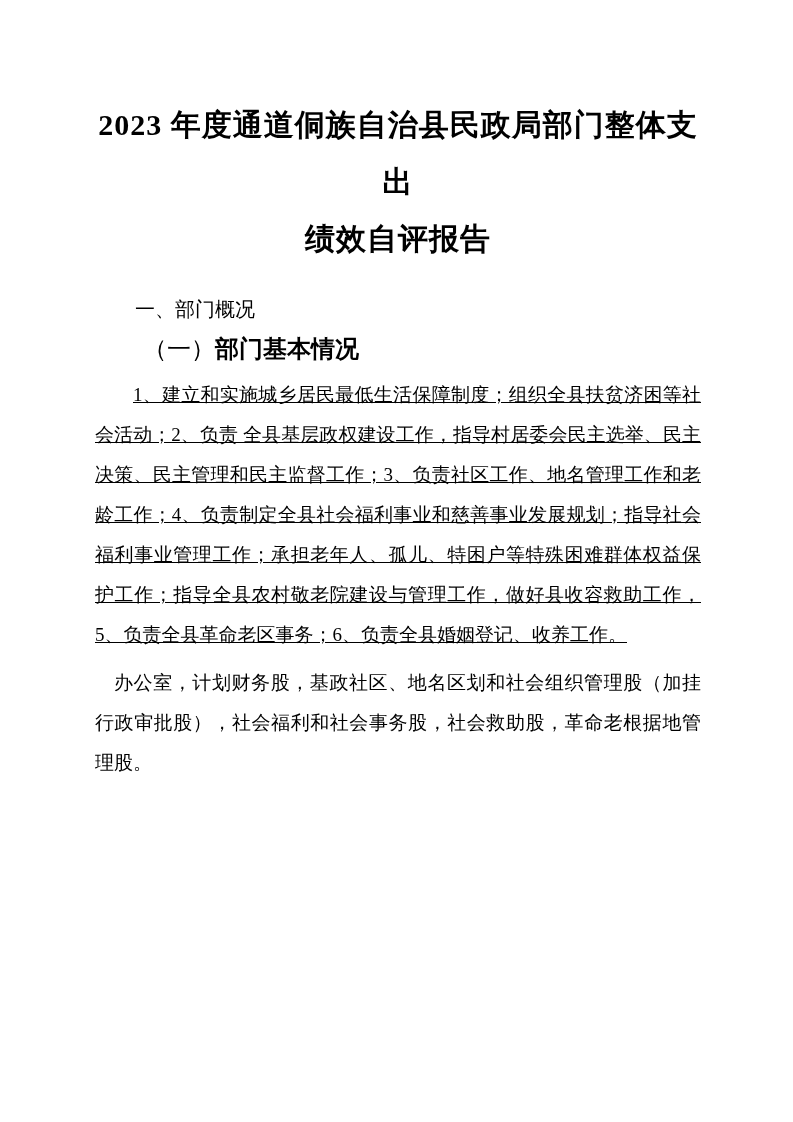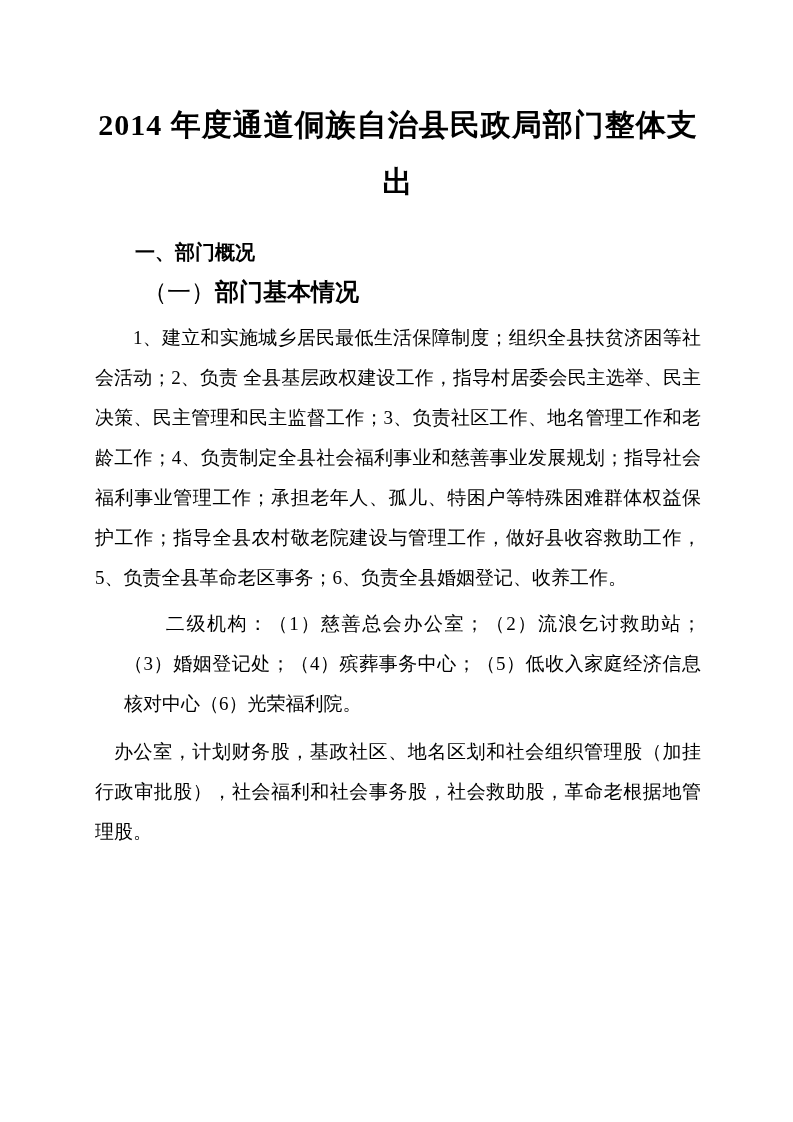--- a/index.html
+++ b/index.html
@@ -20,21 +20,21 @@
     overflow: hidden;
   }
   .doc-title {
     text-align: center;
     font-weight: bold;
     font-size: 30px;
     line-height: 57px;
     letter-spacing: 1px;
   }
   .heading-1 {
-    font-weight: bold;
+    font-weight: normal;
     font-size: 20px;
     line-height: 40px;
     text-indent: 2em;
     margin-top: 22px;
   }
   .heading-2 {
     font-size: 24px;
     line-height: 40px;
     text-indent: 2em;
     margin: 0;
@@ -54,48 +54,49 @@
     text-align: justify;
     margin: 0;
   }
   .para-indent2 {
     text-indent: 2em;
     margin-top: 14px;
   }
   .para-duties {
     text-indent: 2em;
     margin-top: 6px;
+    text-decoration: underline;
   }
   .para-institutions {
     margin-left: 29px;
     text-indent: 2.2em;
     margin-top: 6px;
   }
   .para-offices {
     text-indent: 1em;
     margin-top: 8px;
   }
 </style>
 </head>
 <body>
 
 <div class="page">
 
   <div class="doc-title">
-    <div>2014 年度通道侗族自治县民政局部门整体支出</div>
+    <div>2023 年度通道侗族自治县民政局部门整体支出</div>
+    <div>绩效自评报告</div>
   </div>
 
   <div class="heading-1">一、部门概况</div>
 
   <div class="heading-2">
     <span class="h-label">（一）</span><span class="h-text">部门基本情况</span>
   </div>
 
 
 
   <p class="para para-duties">1、建立和实施城乡居民最低生活保障制度；组织全县扶贫济困等社会活动；2、负责 全县基层政权建设工作，指导村居委会民主选举、民主决策、民主管理和民主监督工作；3、负责社区工作、地名管理工作和老龄工作；4、负责制定全县社会福利事业和慈善事业发展规划；指导社会福利事业管理工作；承担老年人、孤儿、特困户等特殊困难群体权益保护工作；指导全县农村敬老院建设与管理工作，做好县收容救助工作，5、负责全县革命老区事务；6、负责全县婚姻登记、收养工作。</p>
 
 
-  <p class="para para-institutions">二级机构：（1）慈善总会办公室；（2）流浪乞讨救助站；（3）婚姻登记处；（4）殡葬事务中心；（5）低收入家庭经济信息核对中心（6）光荣福利院。</p>
 
   <p class="para para-offices">办公室，计划财务股，基政社区、地名区划和社会组织管理股（加挂行政审批股），社会福利和社会事务股，社会救助股，革命老根据地管理股。</p>
 
 </div>
 
 </body></html>

